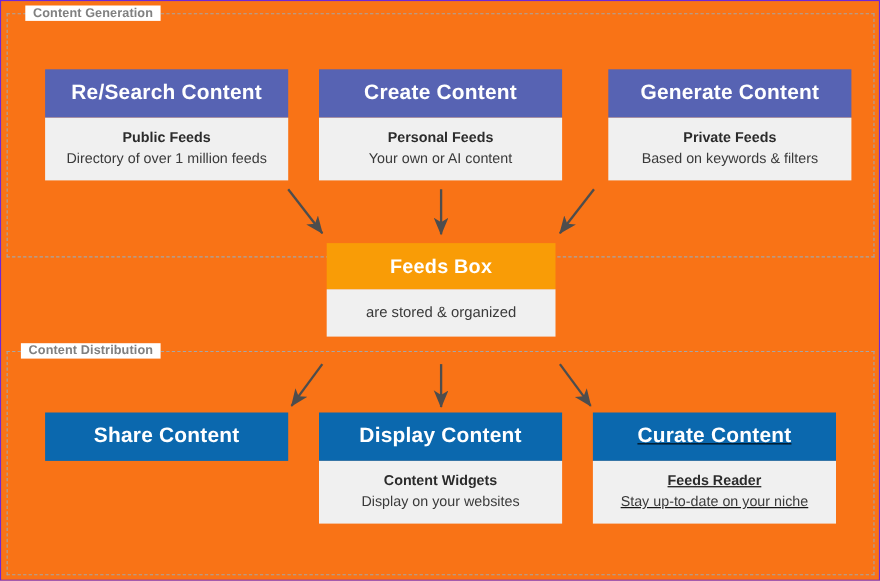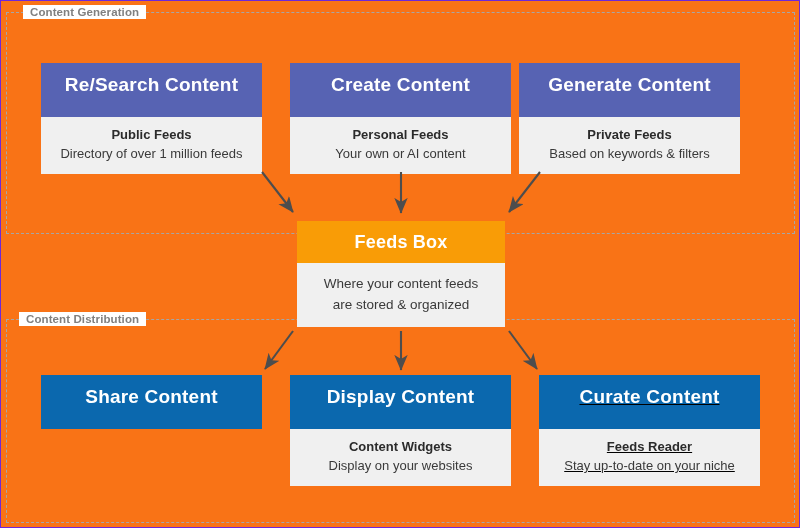--- a/index.html
+++ b/index.html
@@ -63,21 +63,21 @@
     left: 18px;
     top: 311px;
   }
 
   
   .card {
     position: absolute;
     width: 221px;
   }
   .card-header {
-    height: 54px;
+    height: 44px;
     line-height: 44px;
     text-align: center;
     color: #ffffff;
     font-size: 19px;
     font-weight: bold;
     letter-spacing: 0.2px;
     white-space: nowrap;
     overflow: hidden;
   }
   .card-body {
@@ -97,21 +97,21 @@
     display: block;
     font-size: 13px;
     font-weight: normal;
     line-height: 19px;
     color: #3a3a3a;
   }
 
   
   #card-research  { left: 40px;  top: 62px; }
   #card-create    { left: 289px; top: 62px; }
-  #card-generate  { left: 518px; top: 62px; border-radius: 19px; }
+  #card-generate  { left: 552px; top: 62px; border-radius: 19px; }
 
   
   #card-share     { left: 40px;  top: 374px; }
   #card-display   { left: 289px; top: 374px; }
   #card-curate    { left: 538px; top: 374px; text-decoration: underline; }
 
   
   #card-feedsbox {
     position: absolute;
     left: 296px;
@@ -190,21 +190,20 @@
     <div class="card-header" style="background: rgb(87, 99, 179);">Generate Content</div>
     <div class="card-body">
       <span class="body-title">Private Feeds</span>
       <span class="body-sub">Based on keywords &amp; filters</span>
     </div>
   </div>
 
   <div id="card-feedsbox">
     <div class="card-header" style="background: rgb(249, 156, 6);">Feeds Box</div>
     <div class="card-body">
-      <span class="body-sub">Where your content feeds</span>
       <span class="body-sub">are stored &amp; organized</span>
     </div>
   </div>
 
   <div class="card" id="card-share">
     <div class="card-header" style="background: rgb(11, 104, 174);">Share Content</div>
   </div>
 
   <div class="card" id="card-display">
     <div class="card-header" style="background: rgb(11, 104, 174);">Display Content</div>

